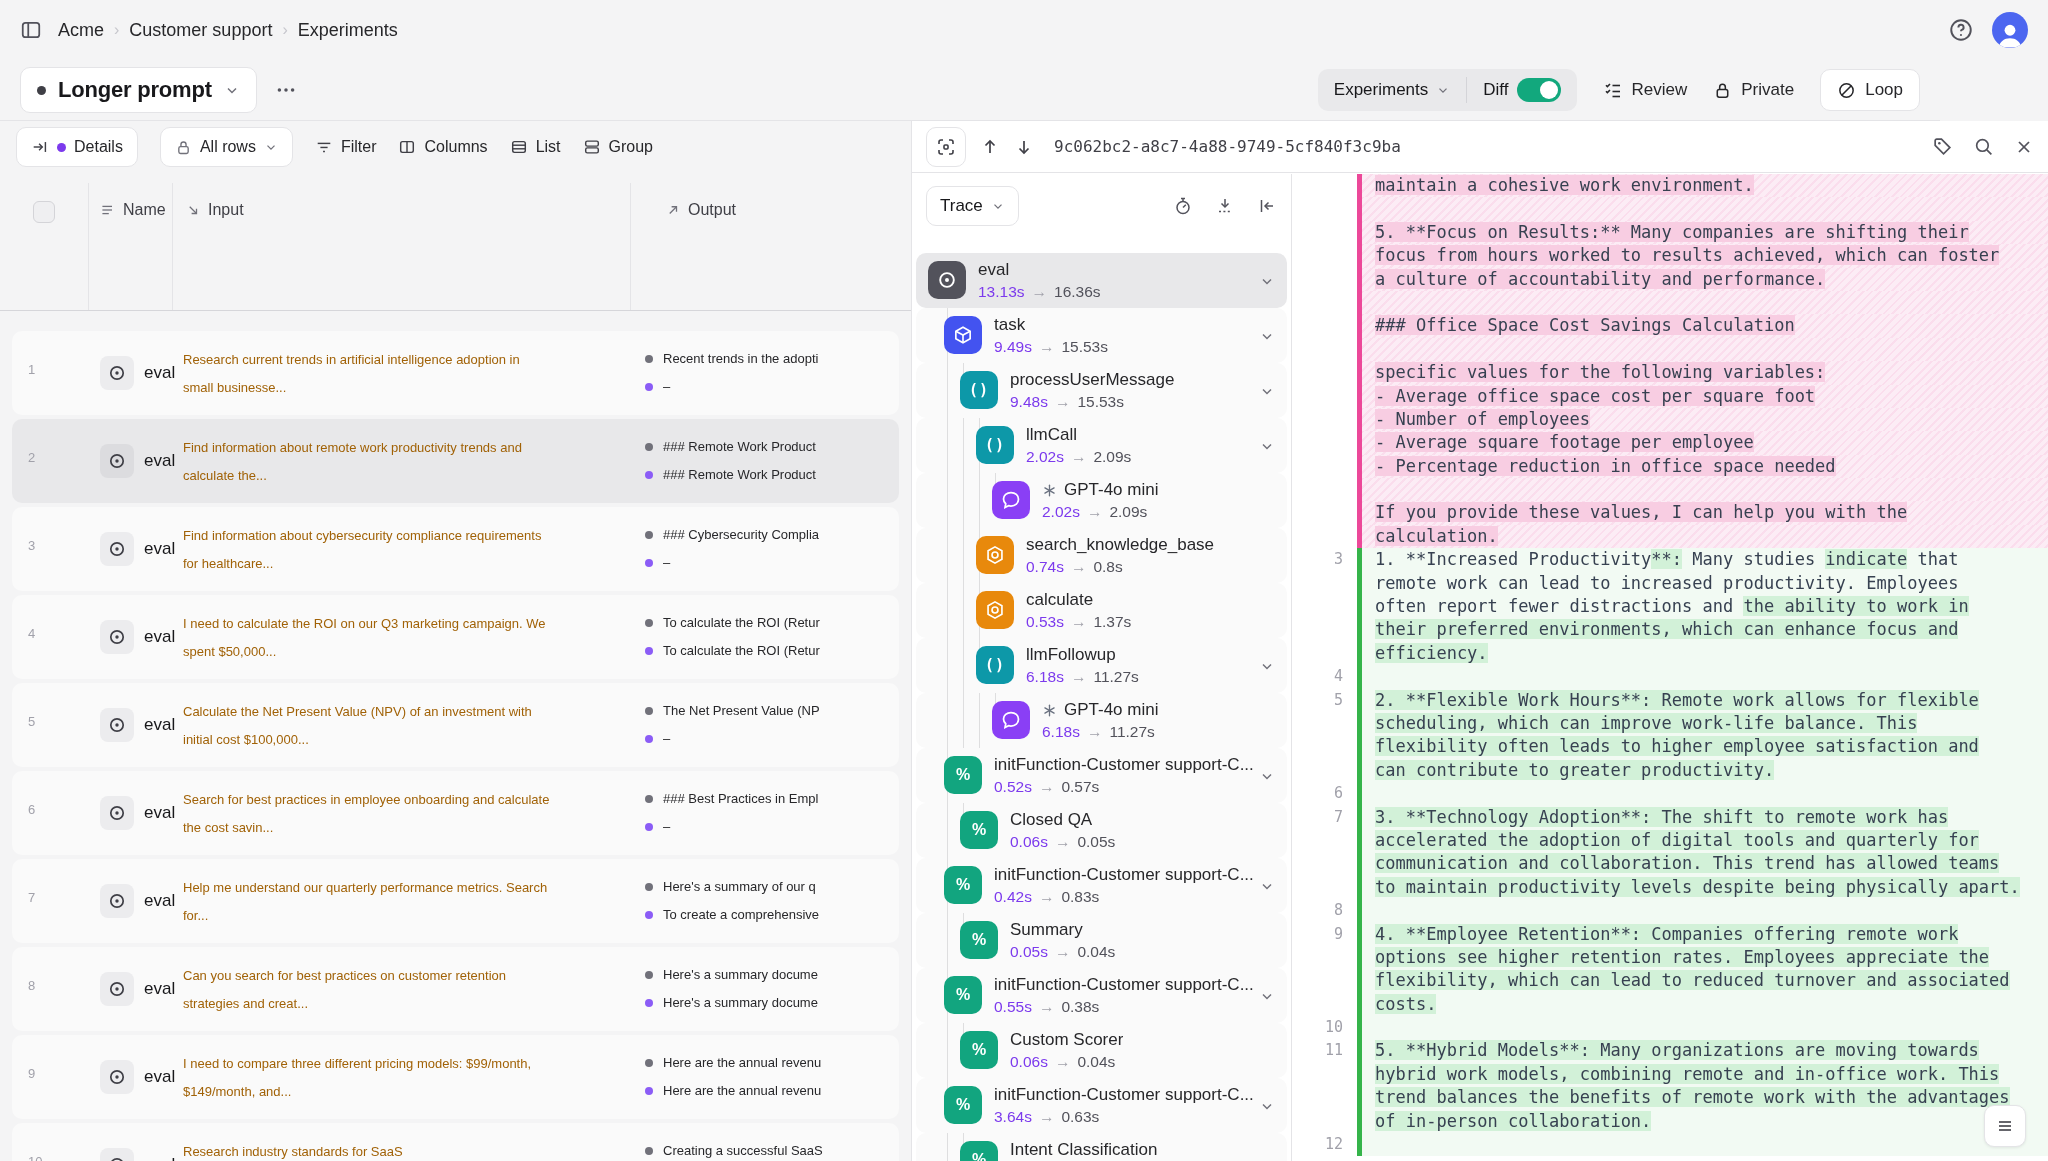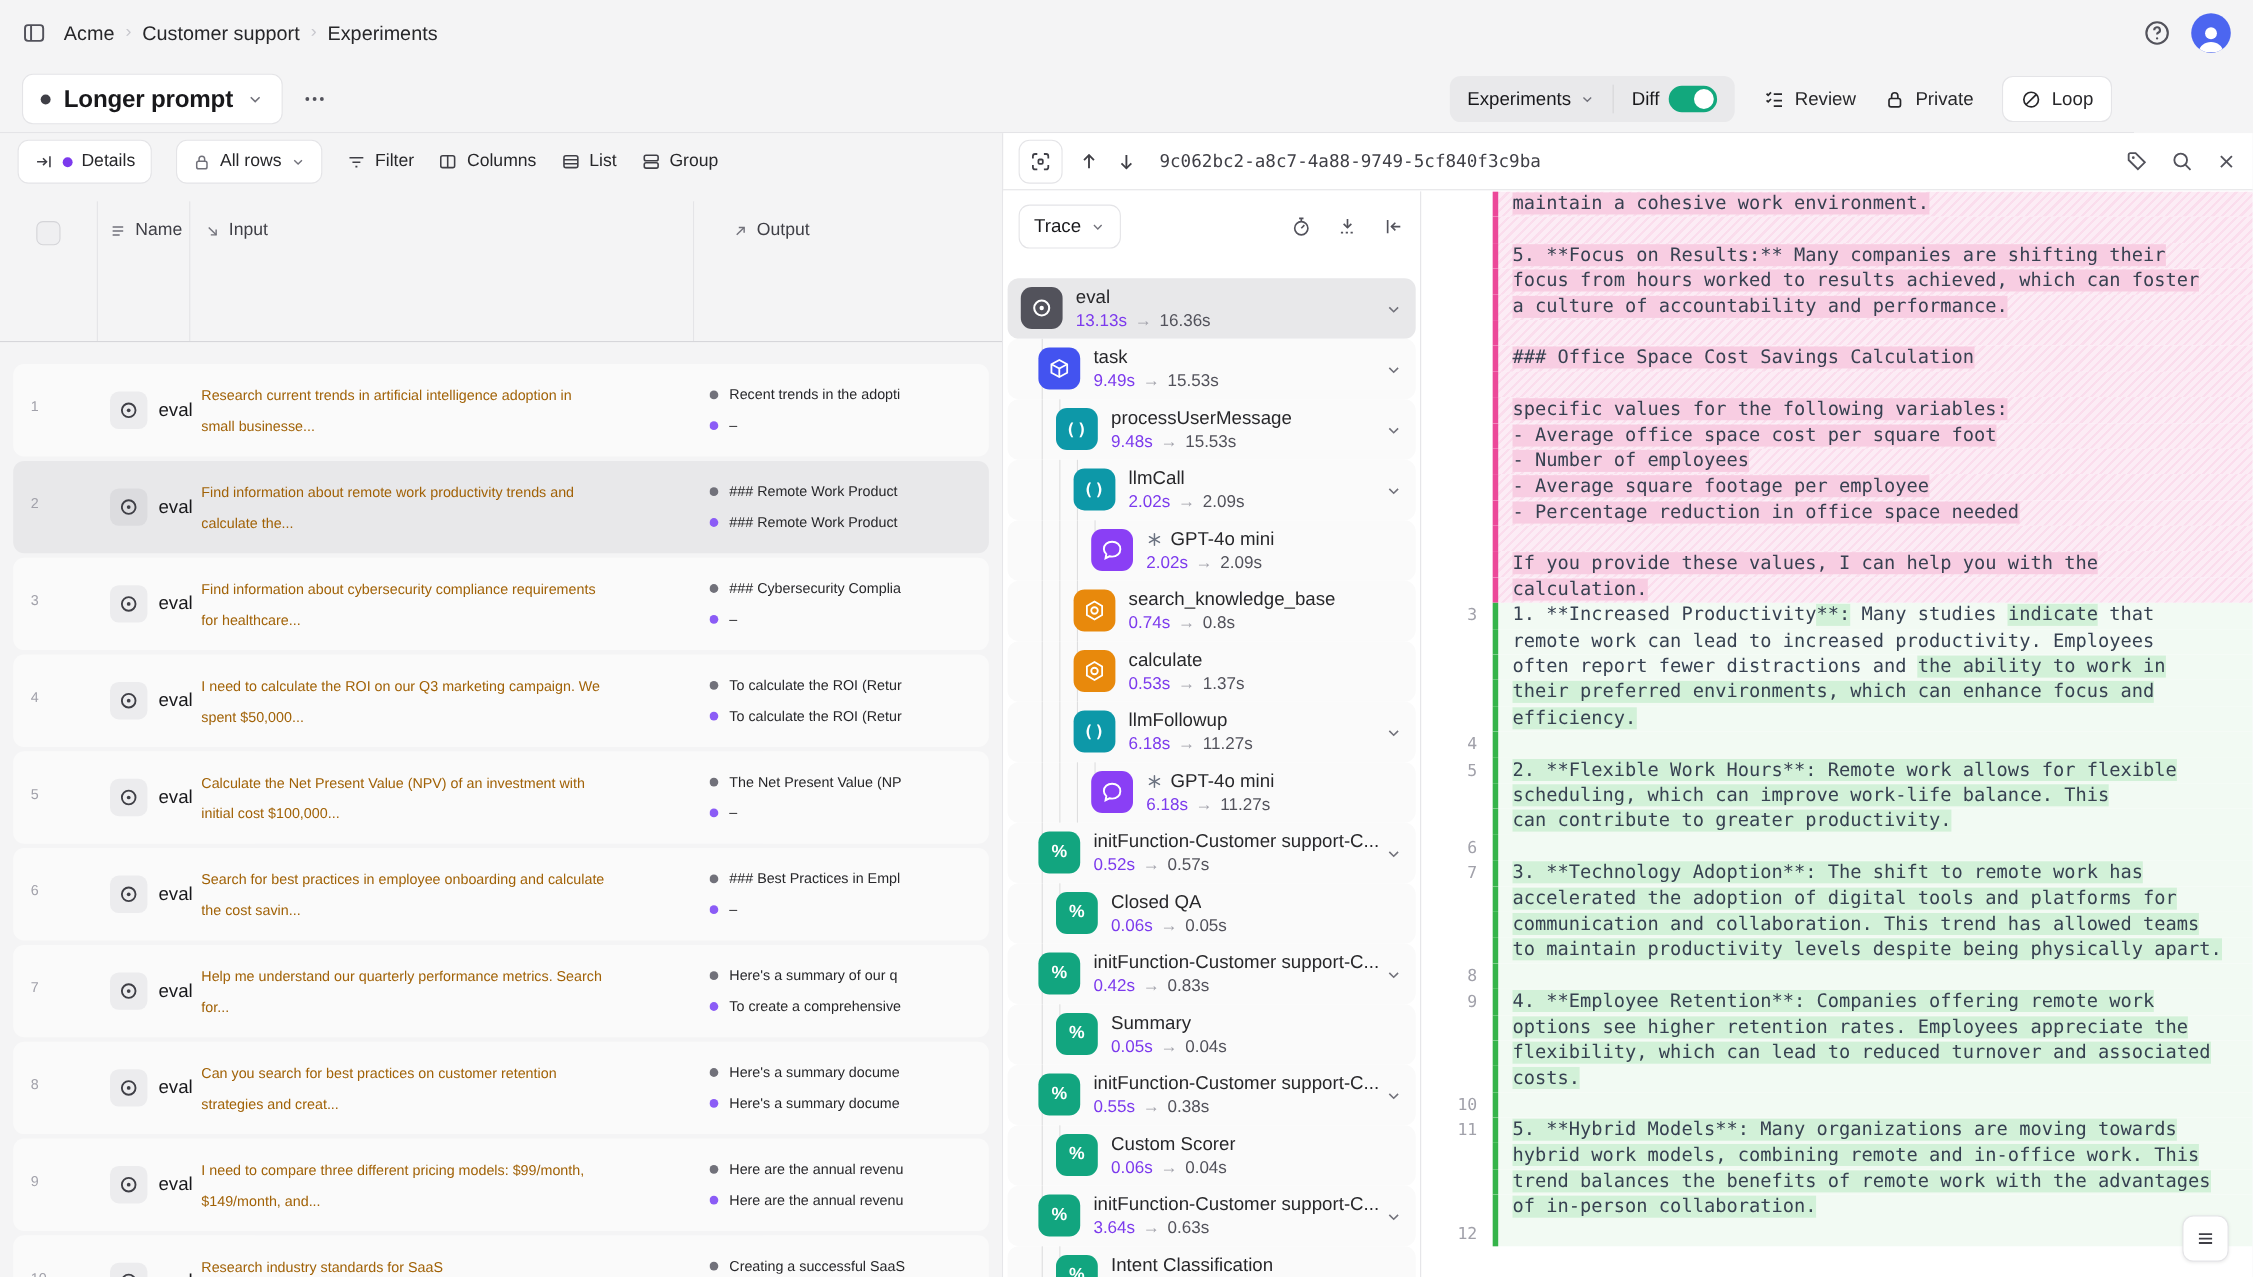--- a/index.html
+++ b/index.html
@@ -915,33 +915,37 @@
           <div class="dline add">
             <span class="dgut">5</span>
             <span class="dcontent"><span class="hl-add">2. **Flexible Work Hours**: Remote work allows for flexible</span></span>
           </div>
           <div class="dline add">
             <span class="dgut"></span>
             <span class="dcontent"><span class="hl-add">scheduling, which can improve work-life balance. This</span></span>
           </div>
           <div class="dline add">
             <span class="dgut"></span>
+            <span class="dcontent"><span class="hl-add">flexibility often leads to higher employee satisfaction and</span></span>
+          </div>
+          <div class="dline add">
+            <span class="dgut"></span>
             <span class="dcontent"><span class="hl-add">can contribute to greater productivity.</span></span>
           </div>
           <div class="dline add">
             <span class="dgut">6</span>
             <span class="dcontent"></span>
           </div>
           <div class="dline add">
             <span class="dgut">7</span>
             <span class="dcontent"><span class="hl-add">3. **Technology Adoption**: The shift to remote work has</span></span>
           </div>
           <div class="dline add">
             <span class="dgut"></span>
-            <span class="dcontent"><span class="hl-add">accelerated the adoption of digital tools and platforms for</span></span>
+            <span class="dcontent"><span class="hl-add">accelerated the adoption of digital tools and quarterly for</span></span>
           </div>
           <div class="dline add">
             <span class="dgut"></span>
             <span class="dcontent"><span class="hl-add">communication and collaboration. This trend has allowed teams</span></span>
           </div>
           <div class="dline add">
             <span class="dgut"></span>
             <span class="dcontent"><span class="hl-add">to maintain productivity levels despite being physically apart.</span></span>
           </div>
           <div class="dline add">

